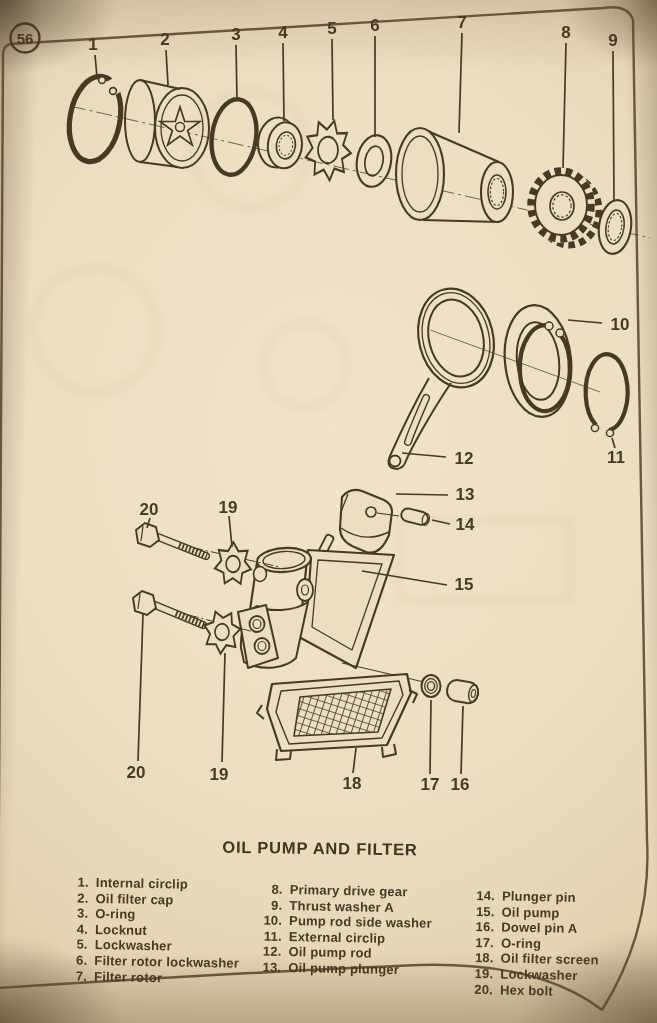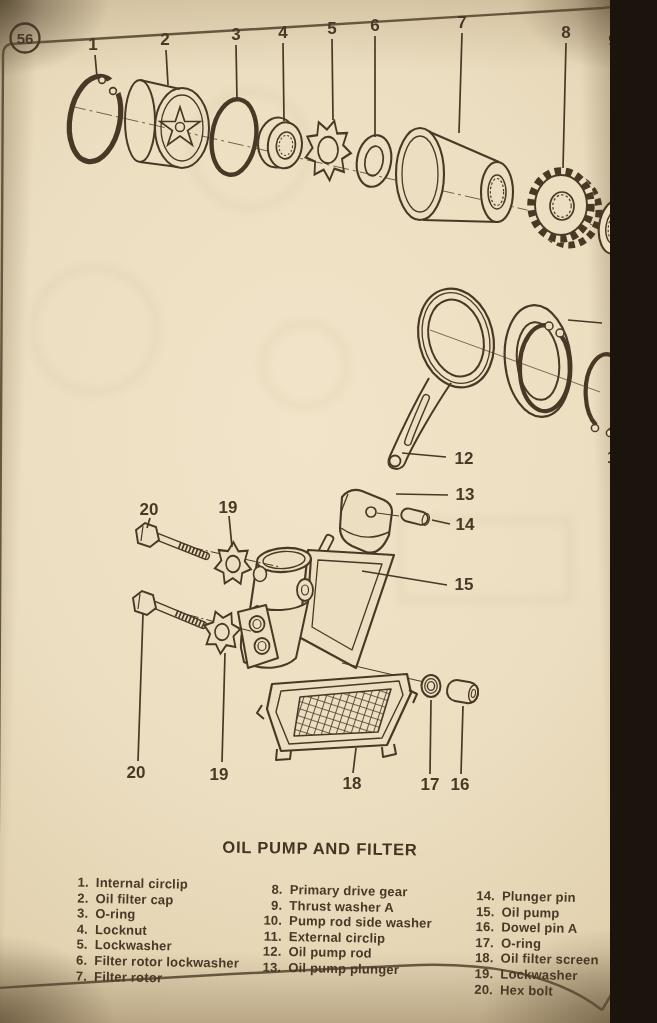--- a/index.html
+++ b/index.html
@@ -1,17 +1,17 @@
 <!DOCTYPE html>
 <html style="--paper: #ecdec1; --ink: #4a3826; --frame: #5b4933;"><head>
 <meta charset="utf-8">
 <style>
   html,body{margin:0;padding:0;background:#1a140c;}
   #page{
-    position:relative;width:610px;height:1023px;overflow:hidden;
+    position:relative;width:657px;height:1023px;overflow:hidden;
     font-family:"Liberation Sans",sans-serif;color:var(--ink,#4a3826);
     background:
       radial-gradient(24% 10% at 0% 0%, rgba(35,22,8,.55), transparent 75%),
       radial-gradient(20% 9% at 100% 0%, rgba(50,32,14,.38), transparent 75%),
       radial-gradient(26% 12% at 0% 100%, rgba(52,36,16,.5), transparent 72%),
       radial-gradient(30% 13% at 100% 100%, rgba(52,36,16,.42), transparent 72%),
       linear-gradient(92deg, rgba(66,46,22,.28), rgba(66,46,22,0) 6%),
       linear-gradient(268deg, rgba(66,46,22,.25), rgba(66,46,22,0) 5%),
       linear-gradient(180deg, rgba(120,95,55,.18), rgba(120,95,55,0) 7%, rgba(120,95,55,0) 93%, rgba(90,66,34,.3)),
       radial-gradient(125% 92% at 50% 42%, #f2e4c8 0%, #ecdec1 40%, #e2d2b0 66%, #cdbb94 85%, #ab9770 97%, #937e58 100%);

